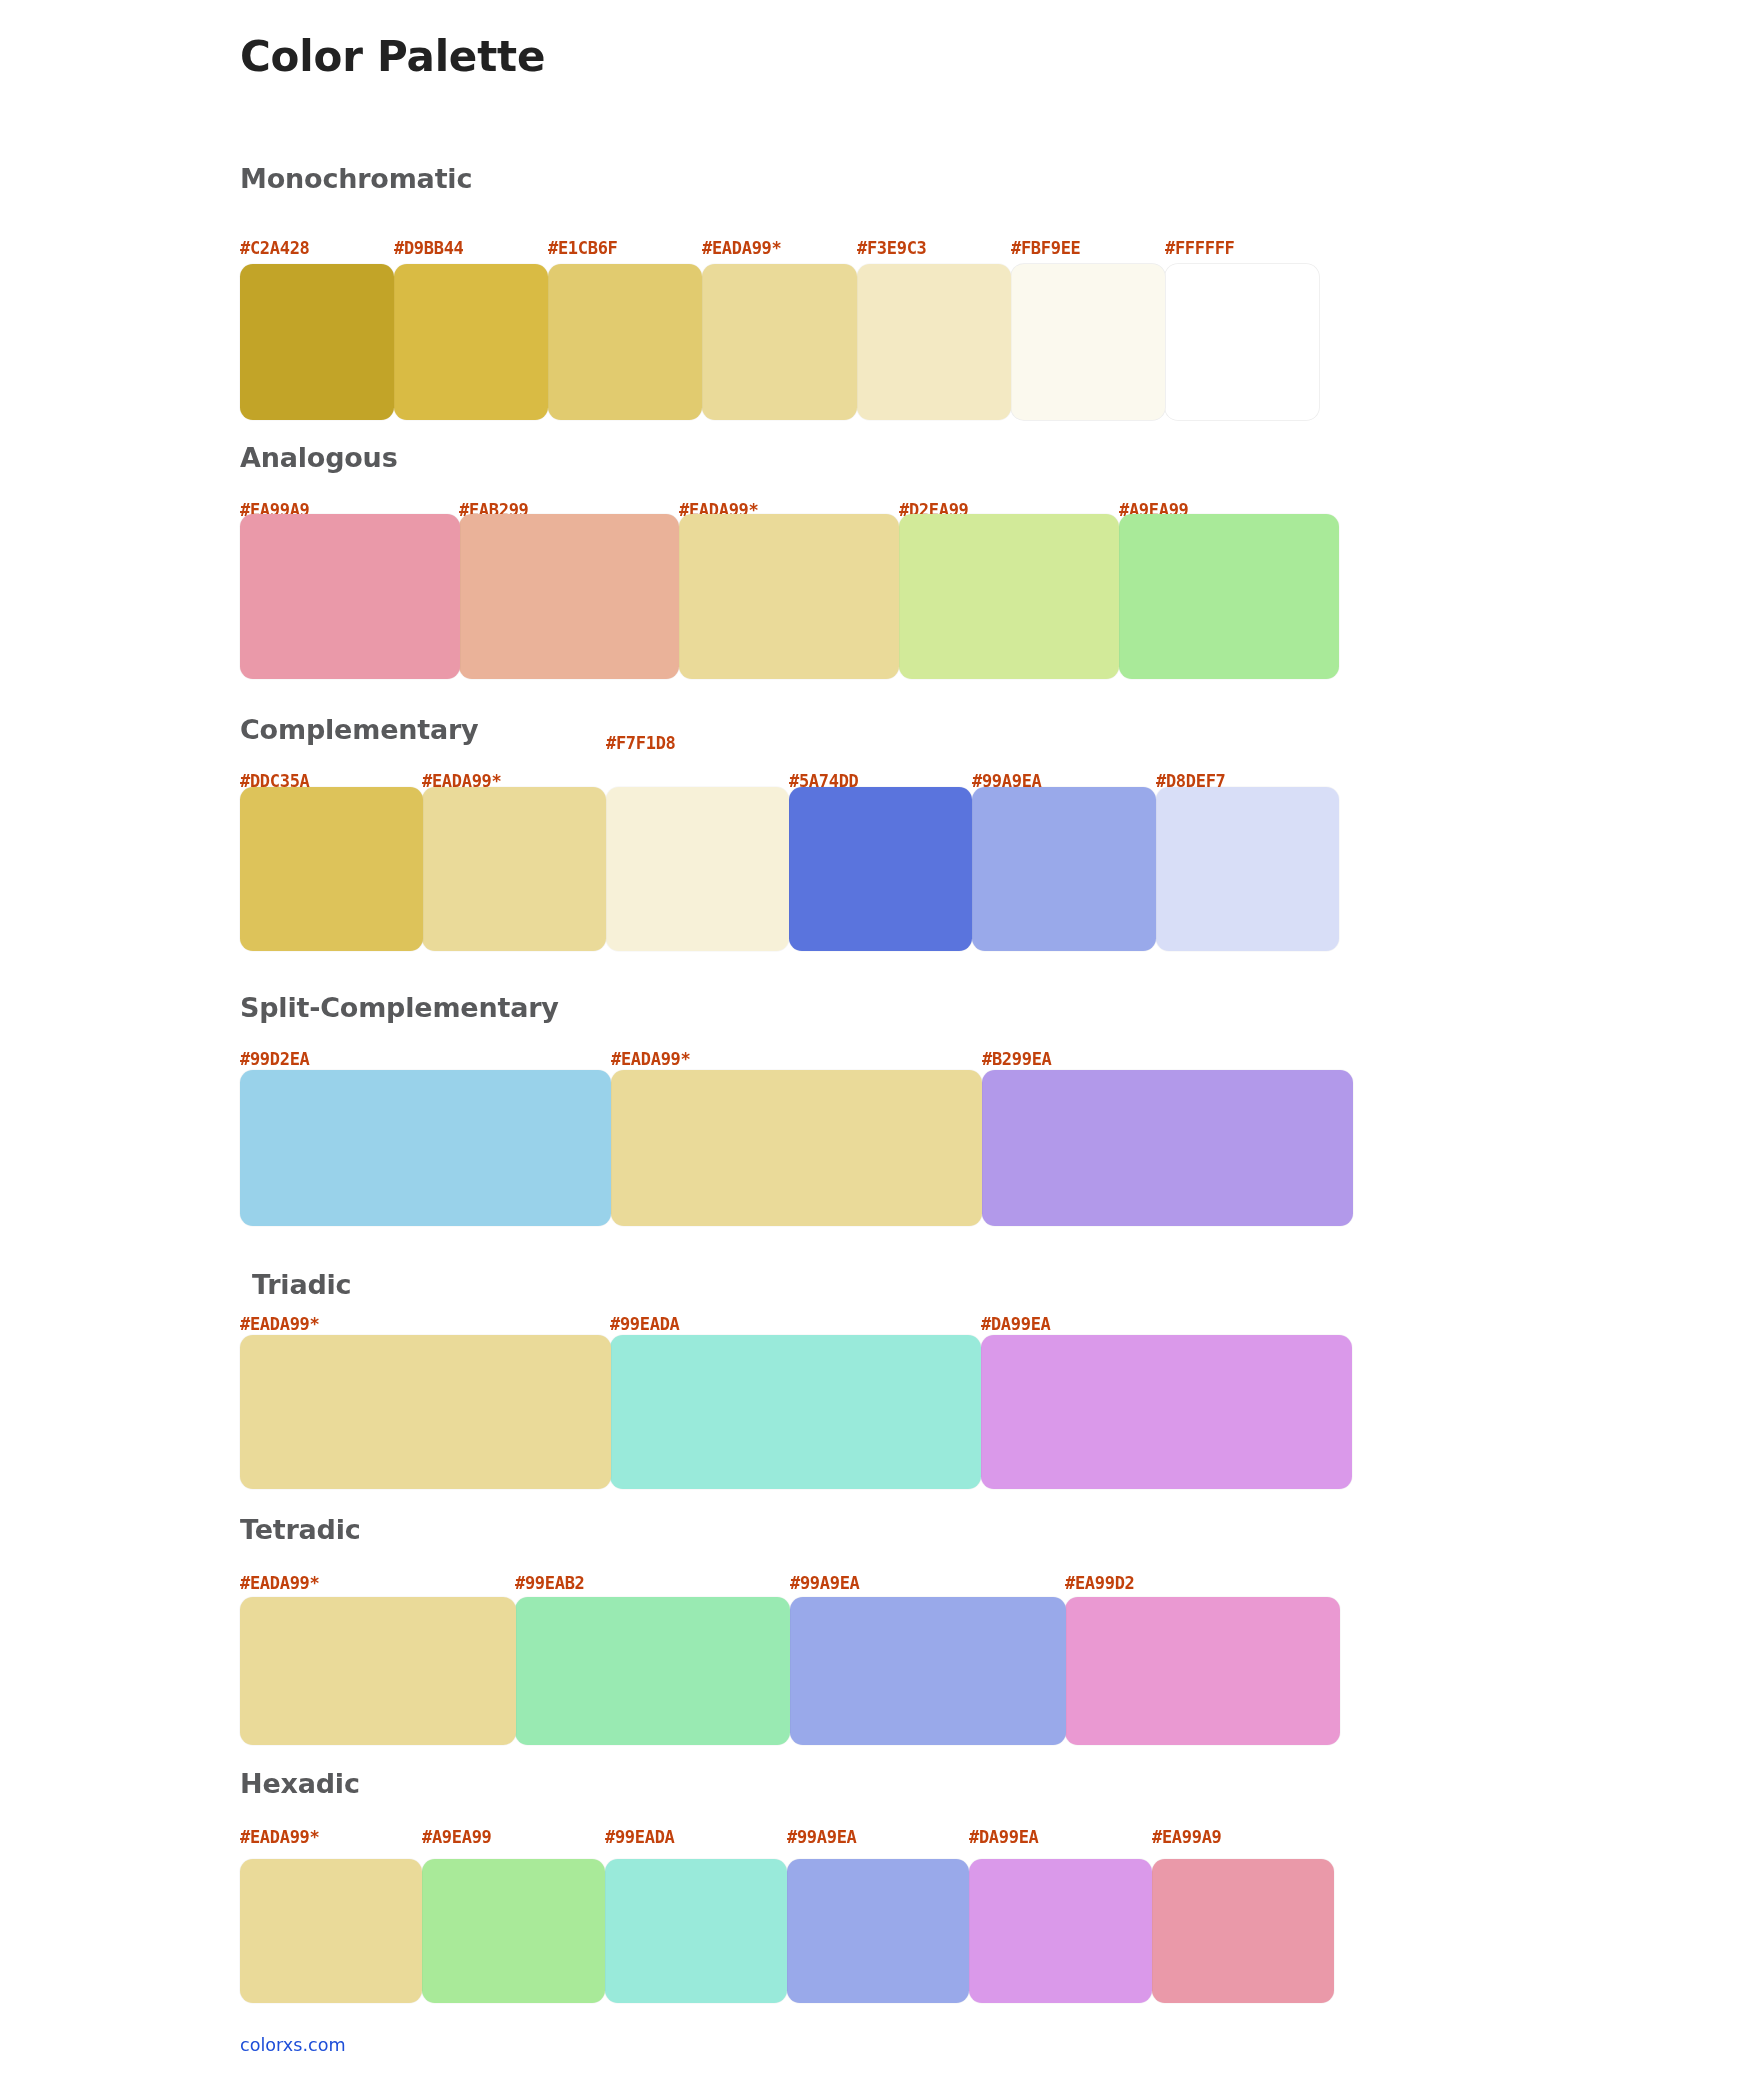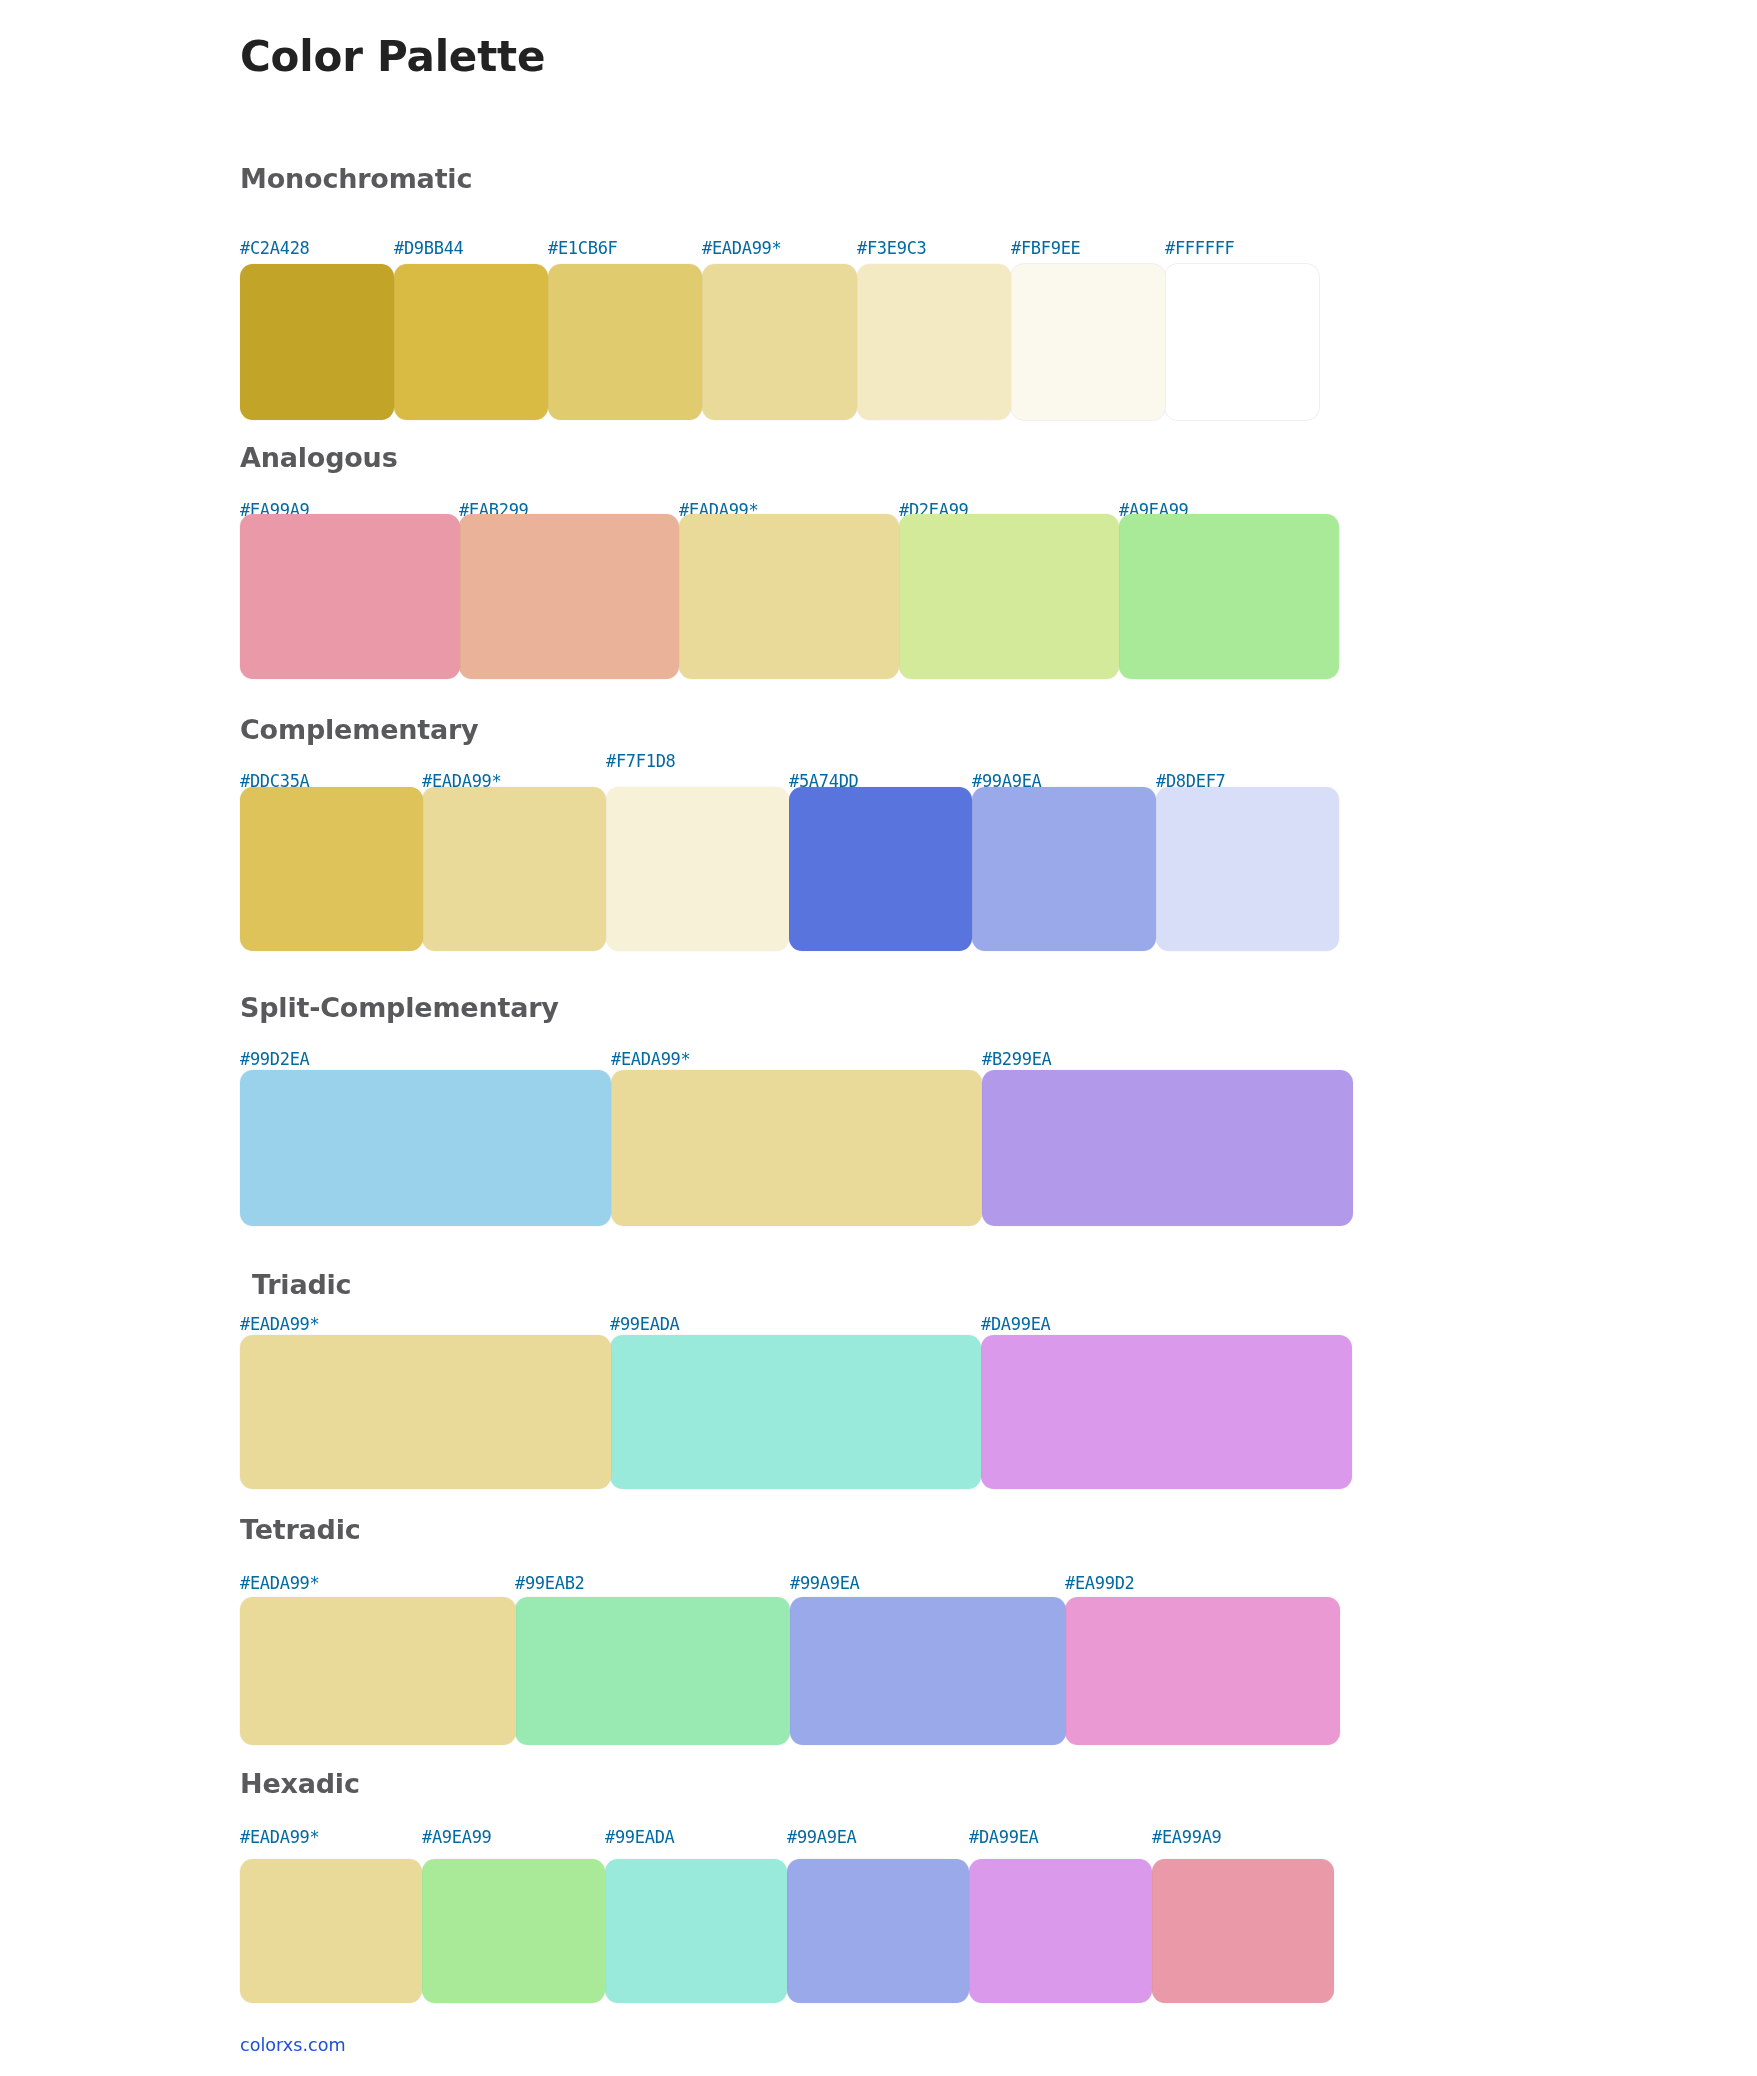--- a/index.html
+++ b/index.html
@@ -61,22 +61,22 @@
     font-weight: 700;
     color: #58595b;
     letter-spacing: -0.2px;
     margin: 0 0 0 240px;
     line-height: 1.0;
     white-space: nowrap;
   }
   .swatch-label {
     font-family: "DejaVu Sans Mono", monospace;
     font-size: 17px;
-    font-weight: 400;
-    color: #0369a1;
+    font-weight: 700;
+    color: #c2410c;
     letter-spacing: -0.3px;
     line-height: 1;
     white-space: nowrap;
     position: absolute;
     left: 0;
     top: 0;
   }
   .swatch-chip {
     display: block;
     border-radius: 11.2px;
@@ -137,21 +137,21 @@
         <div class="swatch-chip" title="#D2EA99" style="position: absolute; left: 899px; top: 514px; width: 220px; height: 165px; background: rgb(210, 234, 153); border-radius: 12.8px; z-index: 12;"></div>
         <div class="swatch-label" style="position: absolute; left: 1119px; top: 502px;">#A9EA99</div>
         <div class="swatch-chip" title="#A9EA99" style="position: absolute; left: 1119px; top: 514px; width: 220px; height: 165px; background: rgb(169, 234, 153); border-radius: 12.8px; z-index: 11;"></div>
       </div>
       <div class="palette-section" style="position: absolute; left: 0px; top: 0px; width: 1757px;">
         <div class="section-heading" style="position: absolute; left: 240px; top: 716px; margin: 0px;">Complementary</div>
         <div class="swatch-label" style="position: absolute; left: 240px; top: 773px;">#DDC35A</div>
         <div class="swatch-chip" title="#DDC35A" style="position: absolute; left: 240px; top: 787px; width: 183px; height: 164px; background: rgb(221, 195, 90); border-radius: 12.8px; z-index: 16;"></div>
         <div class="swatch-label" style="position: absolute; left: 422px; top: 773px;">#EADA99*</div>
         <div class="swatch-chip" title="#EADA99*" style="position: absolute; left: 422px; top: 787px; width: 184px; height: 164px; background: rgb(234, 218, 153); border-radius: 12.8px; z-index: 15;"></div>
-        <div class="swatch-label" style="position: absolute; left: 606px; top: 753px;">#F7F1D8</div>
+        <div class="swatch-label" style="position: absolute; left: 606px; top: 735px;">#F7F1D8</div>
         <div class="swatch-chip" title="#F7F1D8" style="position: absolute; left: 606px; top: 787px; width: 183px; height: 164px; background: rgb(247, 241, 216); border-radius: 12.8px; z-index: 14;"></div>
         <div class="swatch-label" style="position: absolute; left: 789px; top: 773px;">#5A74DD</div>
         <div class="swatch-chip" title="#5A74DD" style="position: absolute; left: 789px; top: 787px; width: 183px; height: 164px; background: rgb(90, 116, 221); border-radius: 12.8px; z-index: 13;"></div>
         <div class="swatch-label" style="position: absolute; left: 972px; top: 773px;">#99A9EA</div>
         <div class="swatch-chip" title="#99A9EA" style="position: absolute; left: 972px; top: 787px; width: 184px; height: 164px; background: rgb(153, 169, 234); border-radius: 12.8px; z-index: 12;"></div>
         <div class="swatch-label" style="position: absolute; left: 1156px; top: 773px;">#D8DEF7</div>
         <div class="swatch-chip" title="#D8DEF7" style="position: absolute; left: 1156px; top: 787px; width: 183px; height: 164px; background: rgb(216, 222, 247); border-radius: 12.8px; z-index: 11;"></div>
       </div>
       <div class="palette-section" style="position: absolute; left: 0px; top: 0px; width: 1757px;">
         <div class="section-heading" style="position: absolute; left: 240px; top: 994px; margin: 0px;">Split-Complementary</div>

